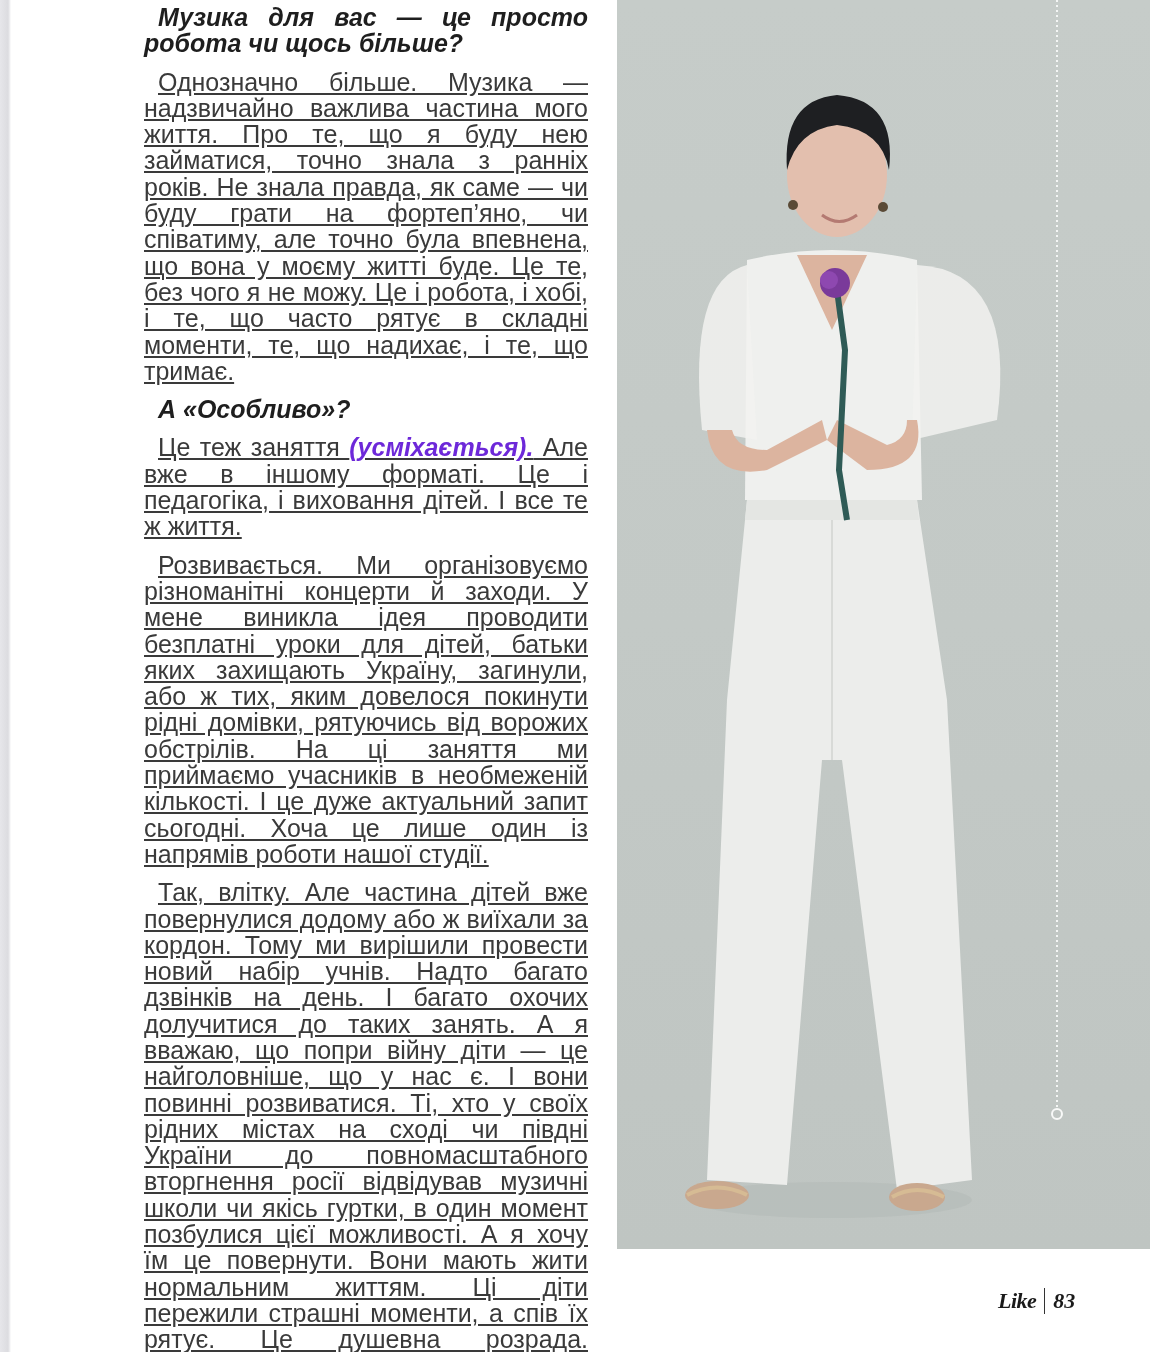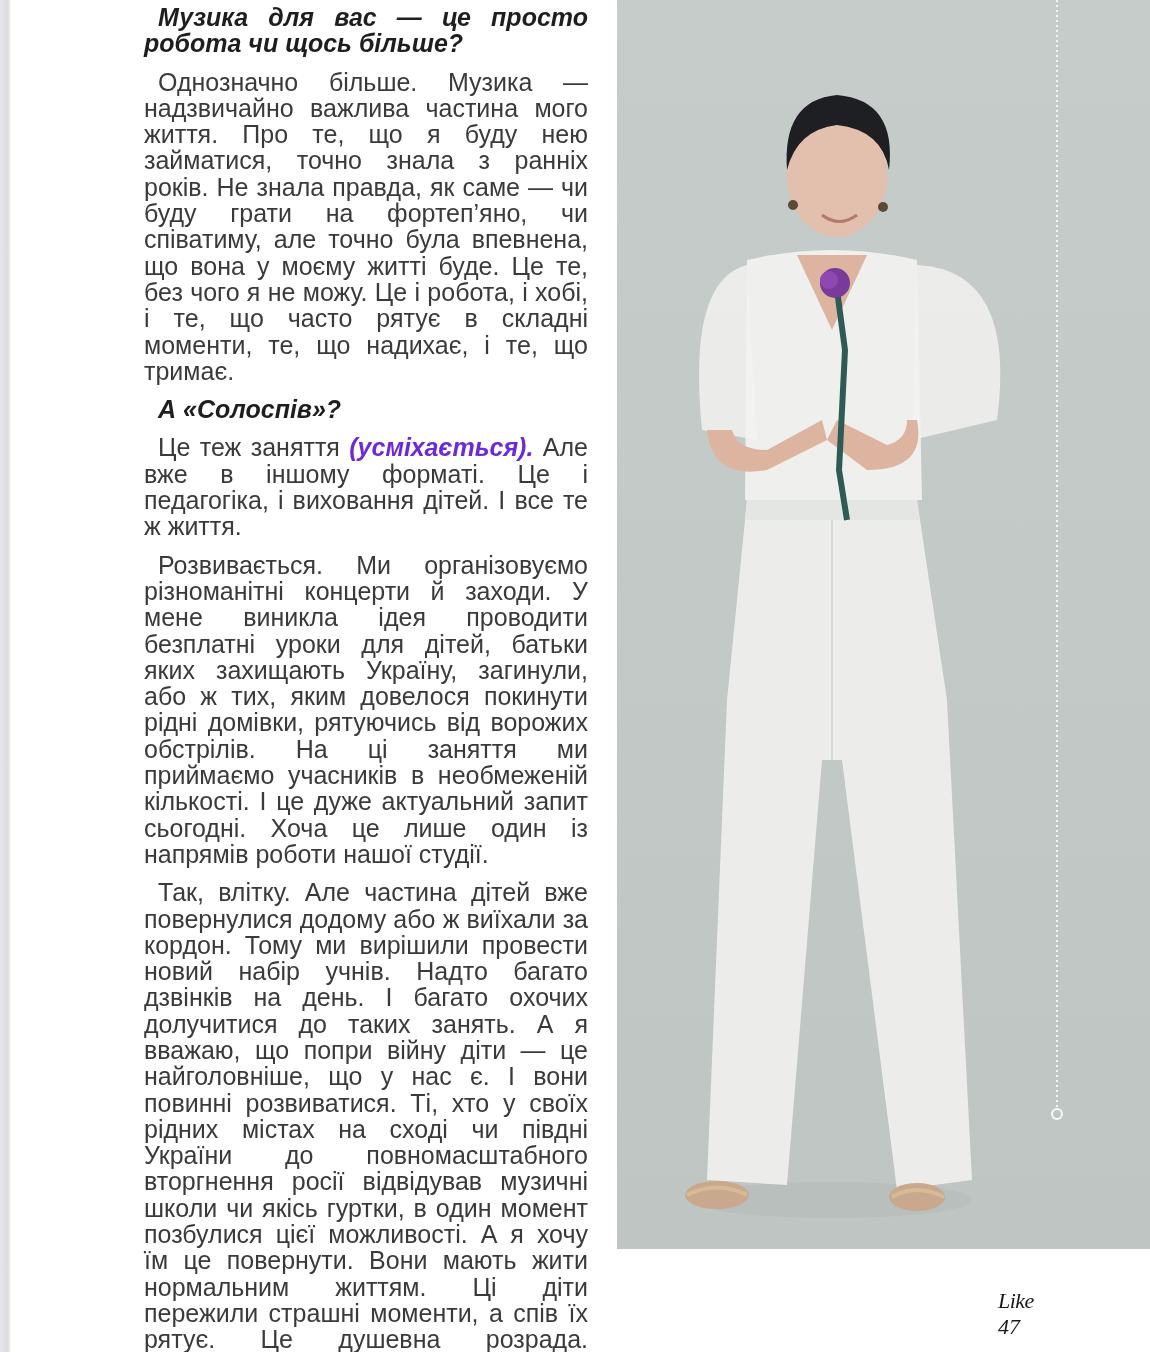--- a/index.html
+++ b/index.html
@@ -17,57 +17,56 @@
     color: #3a3a3a;
     font-size: 25px; line-height: 26.3px;
     text-align: justify;
     hyphens: manual;
   }
   .q {
     font-weight: bold; font-style: italic; color: #1e1e1e;
     margin: 0 0 12px 0; text-indent: 14px;
   }
   .a {
-    margin: 0 0 12px 0; text-indent: 14px;
+    margin: 0 0 12px 0; text-indent: 14px; text-decoration: underline;
   }
   .a em { font-style: italic; font-weight: bold; color: #6d28d9; }
   .photo {
     position: absolute; left: 617px; top: 0; width: 533px; height: 1249px;
     background: linear-gradient(180deg, #c6ccc9 0%, #c3c9c6 50%, #bfc5c2 100%);
     overflow: hidden;
   }
   .dots {
     position: absolute; left: 439px; top: 0; width: 2px; height: 1108px;
     background-image: linear-gradient(#f4f6f5 50%, transparent 50%);
     background-size: 2px 5px;
   }
   .dot-end {
     position: absolute; left: 434px; top: 1108px; width: 8px; height: 8px;
     border: 2px solid #f8f9f8; border-radius: 50%;
   }
   .footer {
     position: absolute; left: 998px; top: 1288px; height: 30px;
     display: flex; 
-    font-family: "Liberation Serif", serif; font-style: italic; font-weight: normal;
+    font-family: "Liberation Serif", serif; font-style: italic; font-weight: bold;
     color: #1a1a1a;
-    flex-direction: column;
   }
   .footer .mag { font-size: 22px; letter-spacing: -0.5px; }
   .footer .sep { width: 1px; height: 26px; background: #333; margin: 0 8px 0 8px; }
   .footer .num { font-size: 22px; }
 </style>
 </head>
 <body>
 
 <div class="page-edge"></div>
 
 <div class="column">
   <p class="q">Музика для вас — це просто робота чи щось більше?</p>
   <p class="a">Однозначно більше. Музика — надзвичай­но важлива частина мого життя. Про те, що я буду нею займатися, точно знала з ранніх років. Не знала правда, як саме — чи буду грати на фортеп’яно, чи співатиму, але точно була впевнена, що вона у моєму житті буде. Це те, без чого я не можу. Це і робота, і хобі, і те, що часто рятує в складні моменти, те, що надихає, і те, що тримає.</p>
-  <p class="q">А «Солоспів»?</p>
+  <p class="q">А «Особливо»?</p>
   <p class="a"><span>Це теж заняття </span><em>(усміхається).</em><span> Але вже в ін­шому форматі. Це і педагогіка, і виховання дітей. І все те ж життя.</span></p>
   <p class="a">Розвивається. Ми організовуємо різнома­нітні концерти й заходи. У мене виникла ідея проводити безплатні уроки для дітей, батьки яких захищають Україну, загинули, або ж тих, яким довелося покинути рідні домівки, ряту­ючись від ворожих обстрілів. На ці заняття ми приймаємо учасників в необмеженій кіль­кості. І це дуже актуальний запит сьогодні. Хоча це лише один із напрямів роботи нашої студії.</p>
   <p class="a">Так, влітку. Але частина дітей вже поверну­лися додому або ж виїхали за кордон. Тому ми вирішили провести новий набір учнів. Надто багато дзвінків на день. І багато охочих долучитися до таких занять. А я вважаю, що попри війну діти — це найголовніше, що у нас є. І вони повинні розвиватися. Ті, хто у сво­їх рідних містах на сході чи півдні України до повномасштабного вторгнення росії відвіду­вав музичні школи чи якісь гуртки, в один мо­мент позбулися цієї можливості. А я хочу їм це повернути. Вони мають жити нормальним життям. Ці діти пережили страшні моменти, а спів їх рятує. Це душевна розрада. Особливо для тих, хто любить музику.</p>
 </div>
 
 <div class="photo">
   <svg width="533" height="1249" viewBox="0 0 533 1249">
 
     <ellipse cx="215" cy="1200" rx="140" ry="18" fill="#b4bab7" opacity="0.6"></ellipse>
 
@@ -100,14 +99,14 @@
     <circle cx="218" cy="283" r="15" fill="#7a3a9a"></circle>
     <circle cx="212" cy="280" r="9" fill="#8e48b0"></circle>
   </svg>
   <div class="dots"></div>
   <div class="dot-end"></div>
 </div>
 
 <div class="footer">
   <span class="mag">Like</span>
   <span class="sep"></span>
-  <span class="num">47</span>
+  <span class="num">83</span>
 </div>
 
 </body></html>

